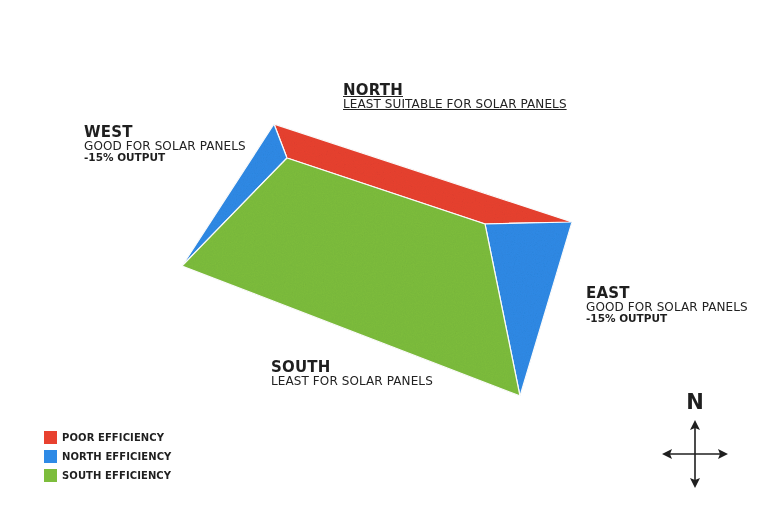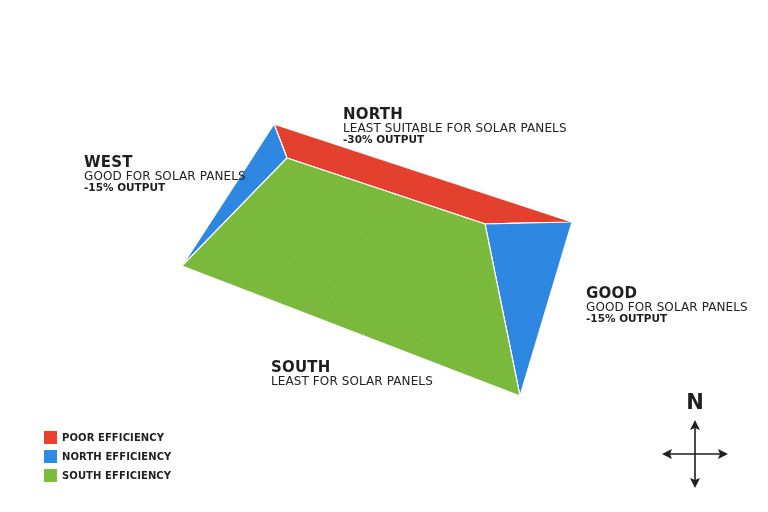--- a/index.html
+++ b/index.html
@@ -34,34 +34,33 @@
 
   <polygon points="274,124 572,222 485,224 287,158" fill="#e8412f" stroke="#ffffff" stroke-width="1.2" filter="url(#tex)"></polygon>
 
   <polygon points="274,124 287,158 182,266" fill="#2e8ae6" stroke="#ffffff" stroke-width="1.2" filter="url(#tex)"></polygon>
 
   <polygon points="485,224 572,222 520,396" fill="#2e8ae6" stroke="#ffffff" stroke-width="1.2" filter="url(#tex)"></polygon>
 
   <polygon points="287,158 485,224 520,396 182,266" fill="#7dbd3c" stroke="#ffffff" stroke-width="1.2" filter="url(#tex)"></polygon>
 </svg>
 
-<div class="label" style="left:343px; top:105px;">
+<div class="label" style="left:343px; top:81px;text-decoration:underline;">
   <div class="title">NORTH</div>
   <div class="sub">LEAST SUITABLE FOR SOLAR PANELS</div>
-  <div class="out">-30% OUTPUT</div>
 </div>
 
-<div class="label" style="left:84px; top:153px;">
+<div class="label" style="left:84px; top:123px;">
   <div class="title">WEST</div>
   <div class="sub">GOOD FOR SOLAR PANELS</div>
   <div class="out">-15% OUTPUT</div>
 </div>
 
 <div class="label" style="left:586px; top:284px;">
-  <div class="title">GOOD</div>
+  <div class="title">EAST</div>
   <div class="sub">GOOD FOR SOLAR PANELS</div>
   <div class="out">-15% OUTPUT</div>
 </div>
 
 <div class="label" style="left:271px; top:358px;">
   <div class="title">SOUTH</div>
   <div class="sub">LEAST FOR SOLAR PANELS</div>
 </div>
 
 <div class="legend">

